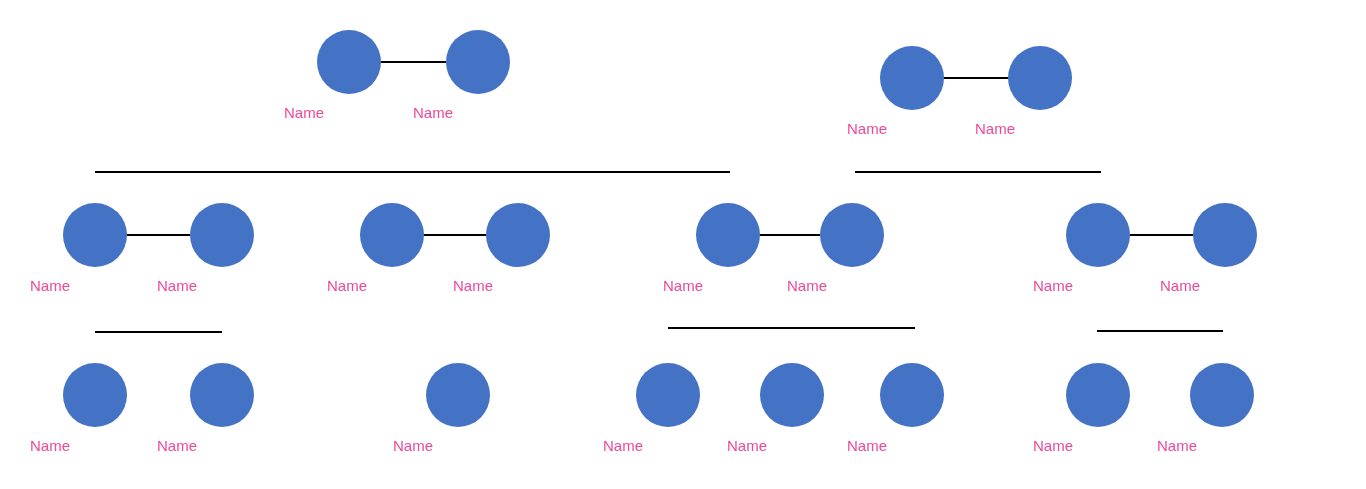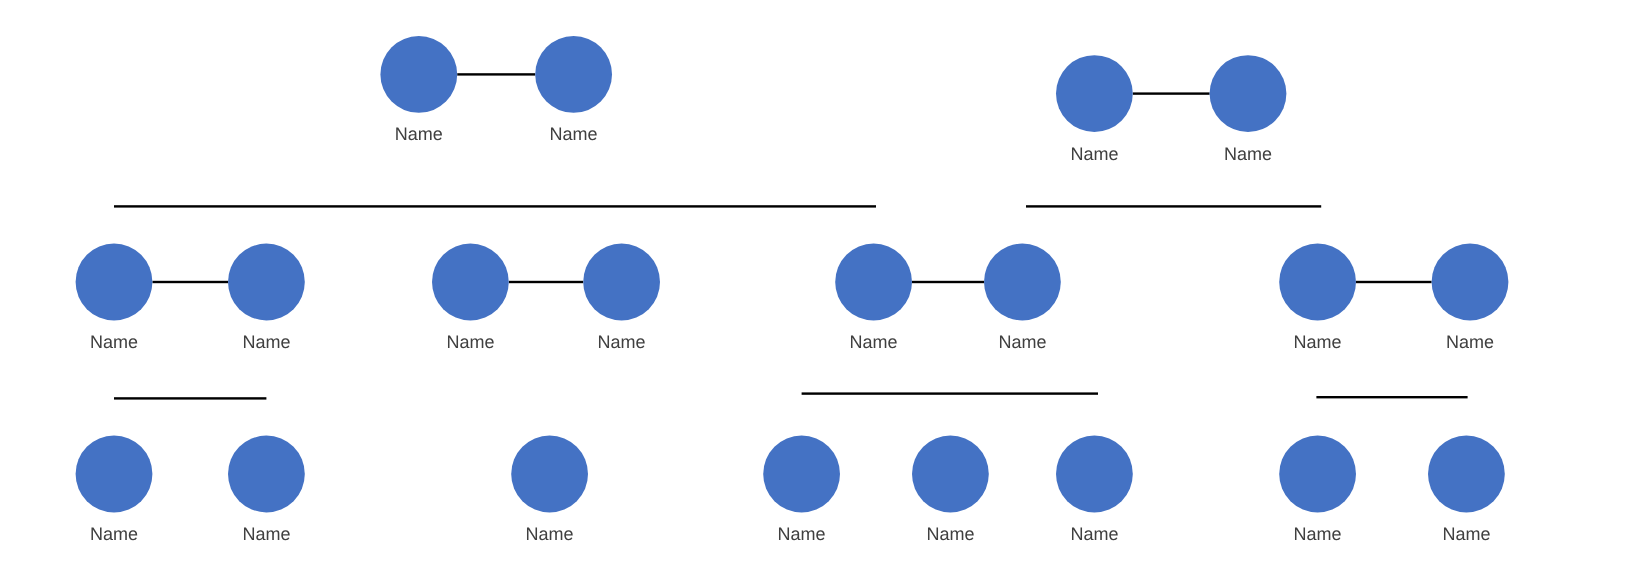--- a/index.html
+++ b/index.html
@@ -26,24 +26,24 @@
     height: 64px;
     border-radius: 50%;
     background: var(--node-fill, #4472C4);
   }
   .label {
     position: absolute;
     top: 74px;
     left: 50%;
     transform: translateX(-50%);
     width: 130px;
-    text-align: center;
+    text-align: left;
     font-size: 15px;
     line-height: 18px;
-    color: #404040;
+    color: #ec4899;
     white-space: nowrap;
   }
   .line {
     position: absolute;
     height: 1.5px;
     background: var(--line-color, #000000);
   }
 </style>
 </head>
 <body>

